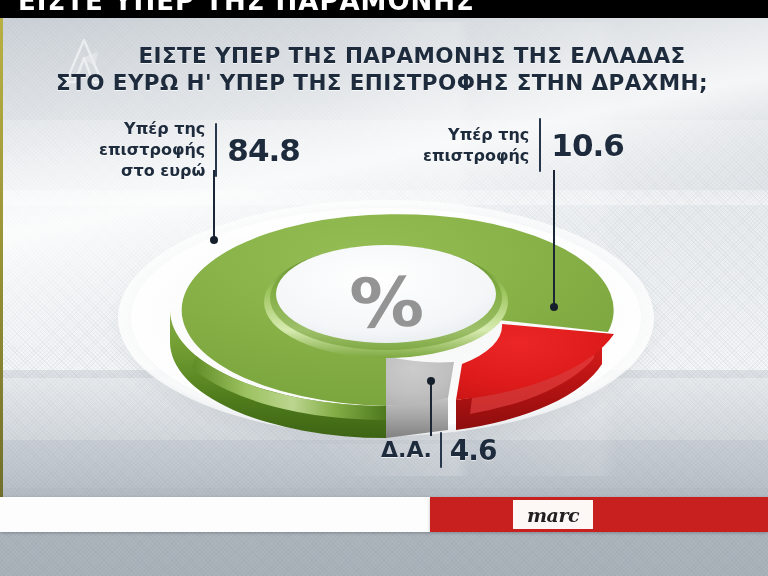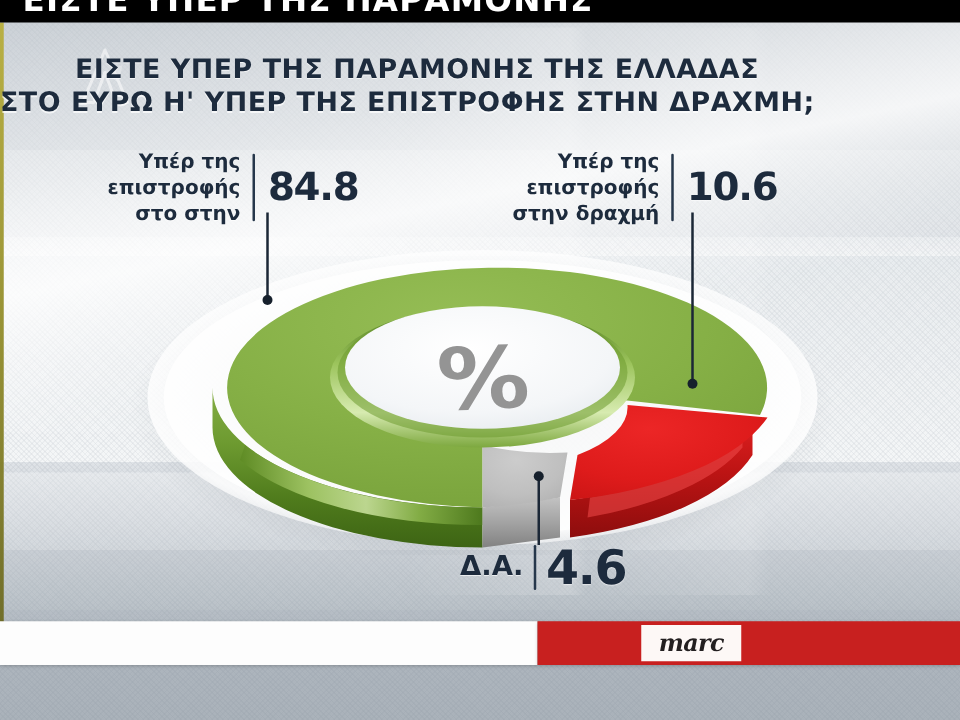--- a/index.html
+++ b/index.html
@@ -67,49 +67,49 @@
 
   
   .watermark{
     position:absolute;left:58px;top:36px;width:52px;height:50px;z-index:12;
     opacity:.55;
   }
 
   
   .headline{
     position:absolute;left:0;top:42px;width:764px;z-index:14;
-    text-align:left;color:#1d2b3d;
+    text-align:center;color:#1d2b3d;
     font-size:21.5px;font-weight:bold;line-height:27px;letter-spacing:.4px;
     text-shadow:0 1px 0 rgba(255,255,255,.7);
   }
   .headline .l1{padding-left:60px;}
   .headline .l2{}
 
   
-  .callout{position:absolute;z-index:20;display:flex;align-items:center;}
+  .callout{position:absolute;z-index:20;display:flex;align-items:center;margin-left:13px;}
   .callout .txt{
     color:#1d2b3d;font-size:16px;font-weight:bold;line-height:21px;
     text-align:right;white-space:nowrap;
     text-shadow:0 1px 0 rgba(255,255,255,.65);
   }
   .callout .rule{
     width:2px;height:54px;background:#26374b;margin:0 10px;border-radius:1px;
   }
   .callout .val{
     color:#1d2b3d;font-size:31px;font-weight:bold;letter-spacing:-1px;
     text-shadow:0 1px 1px rgba(255,255,255,.6);
   }
 
   #callout-left{left:86px;top:118px;}
   #callout-right{left:410px;top:118px;}
 
   #callout-bottom{left:368px;top:432px;}
   #callout-bottom .txt{font-size:22px;line-height:26px;}
   #callout-bottom .rule{height:36px;width:2px;margin:0 8px;}
-  #callout-bottom .val{font-size:38px;}
+  #callout-bottom .val{font-size:28px;}
 
   
   .leader{position:absolute;z-index:18;}
   .leader .line{position:absolute;width:1.6px;background:#1b2736;left:0;top:0;}
   .leader .dot{
     position:absolute;width:8px;height:8px;border-radius:50%;
     background:#16202c;left:-3.2px;
   }
   #leader-green{left:213px;top:170px;height:72px;}
   #leader-green .line{height:72px;}
@@ -308,31 +308,30 @@
   </div>
   <div class="leader" id="leader-gray">
     <div class="line"></div>
     <div class="dot"></div>
   </div>
 
   <div class="callout" id="callout-left">
     <div class="txt">
       <div>Υπέρ της</div>
       <div>επιστροφής</div>
-      <div>στο στην</div>
+      <div>στο ευρώ</div>
     </div>
     <div class="rule"></div>
     <div class="val">84.8</div>
   </div>
 
   <div class="callout" id="callout-right">
     <div class="txt">
       <div>Υπέρ της</div>
       <div>επιστροφής</div>
-      <div>στην δραχμή</div>
     </div>
     <div class="rule"></div>
     <div class="val">10.6</div>
   </div>
 
   <div class="callout" id="callout-bottom">
     <div class="txt">Δ.Α.</div>
     <div class="rule"></div>
     <div class="val">4.6</div>
   </div>

